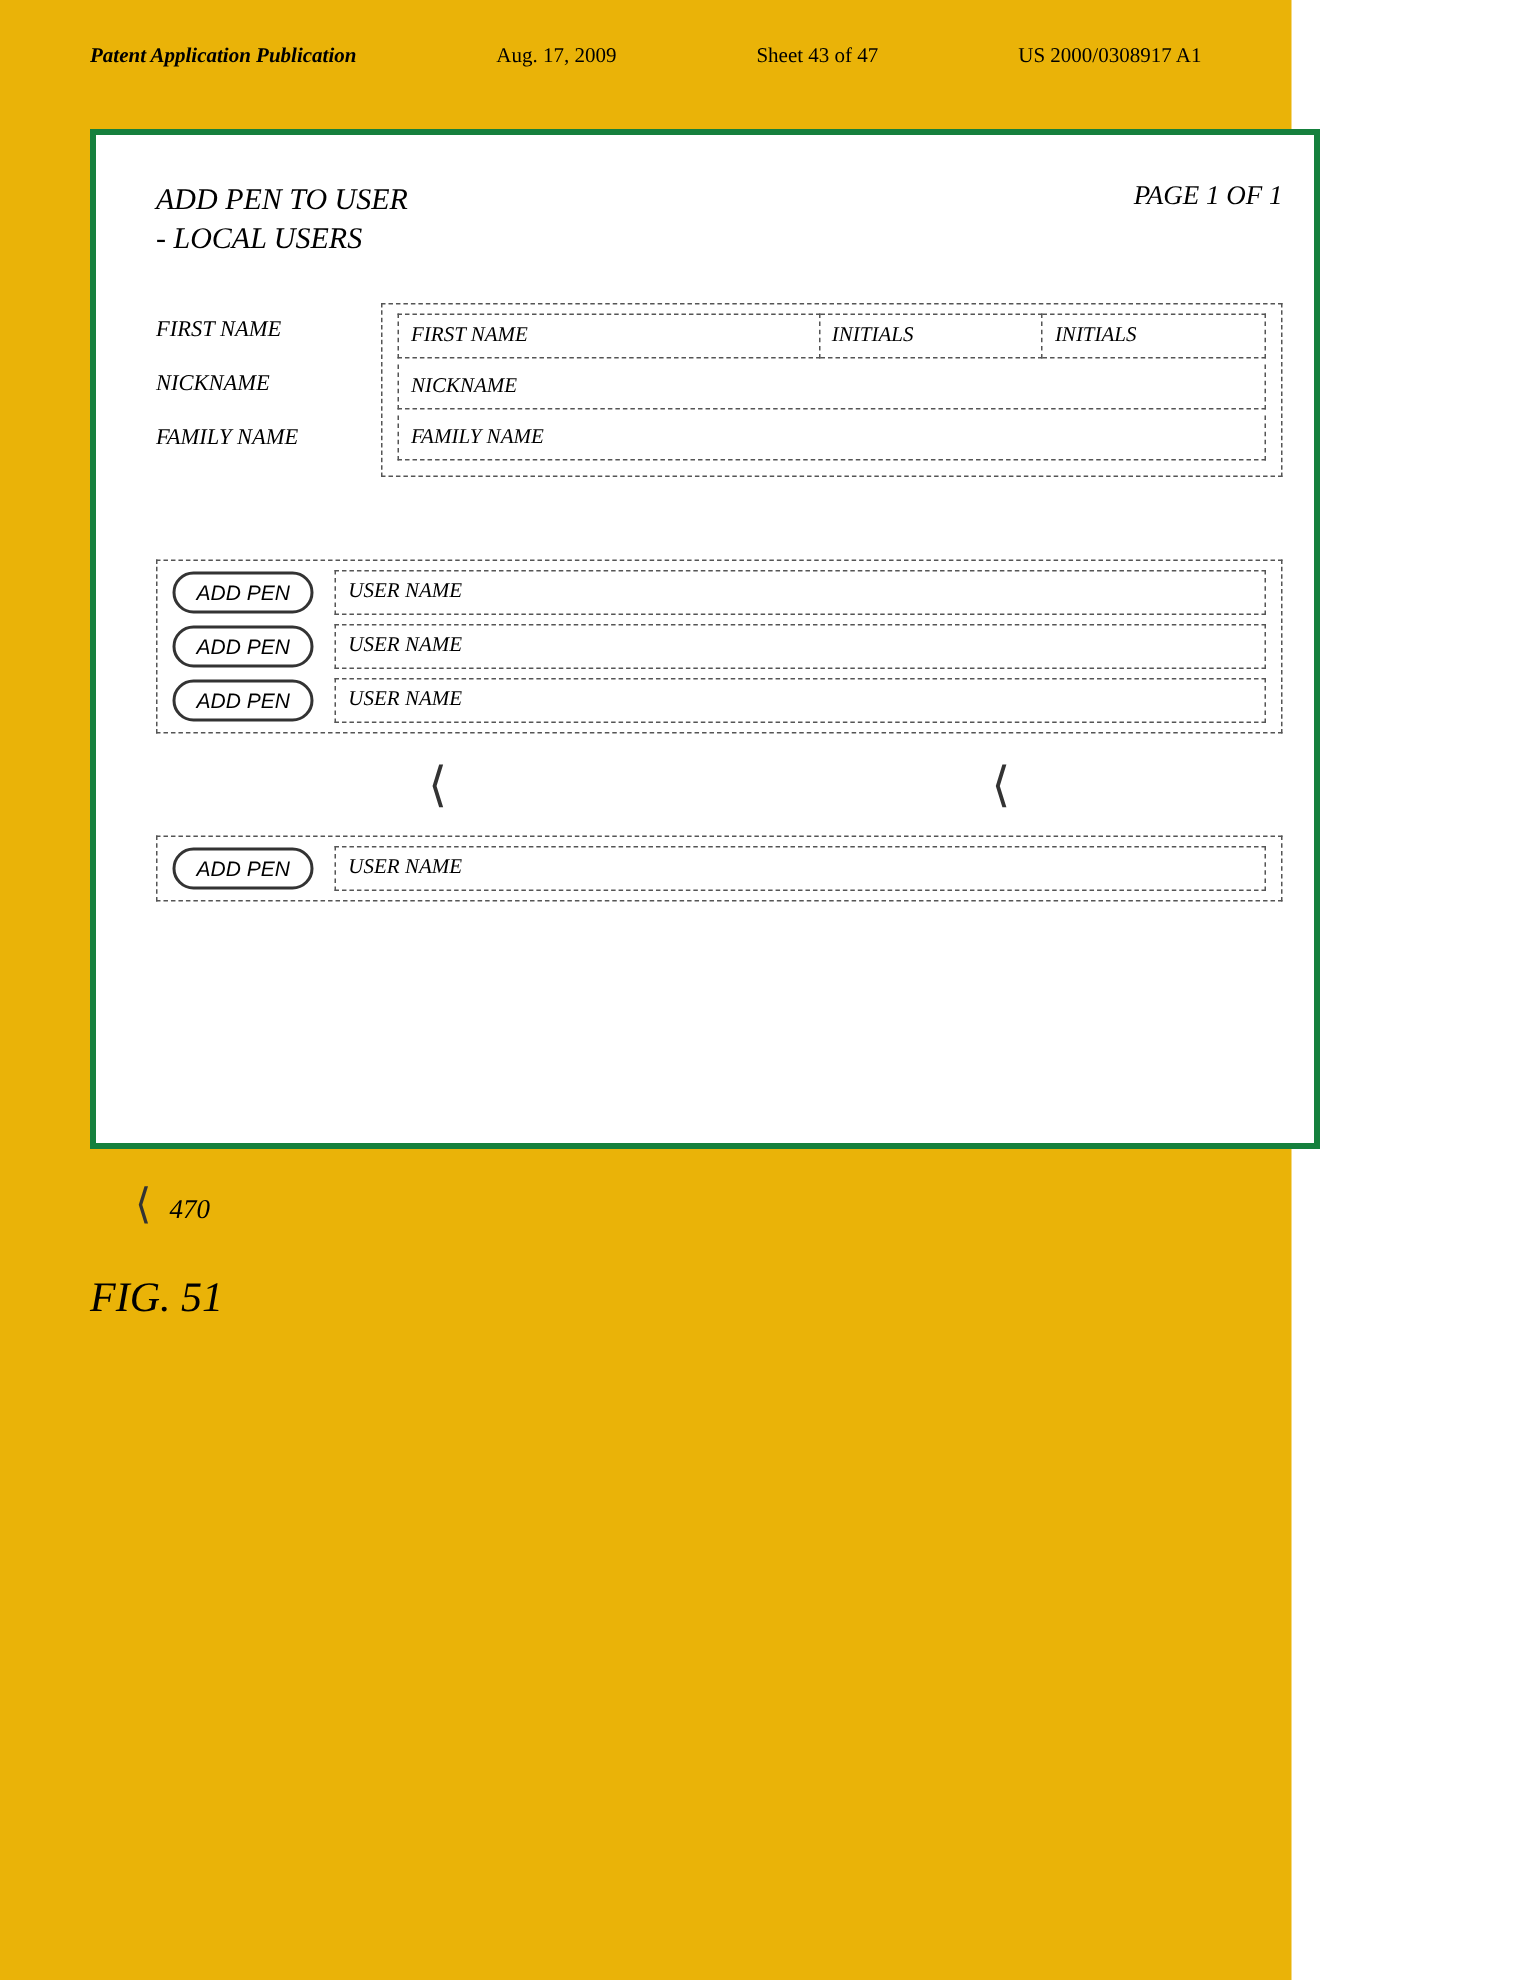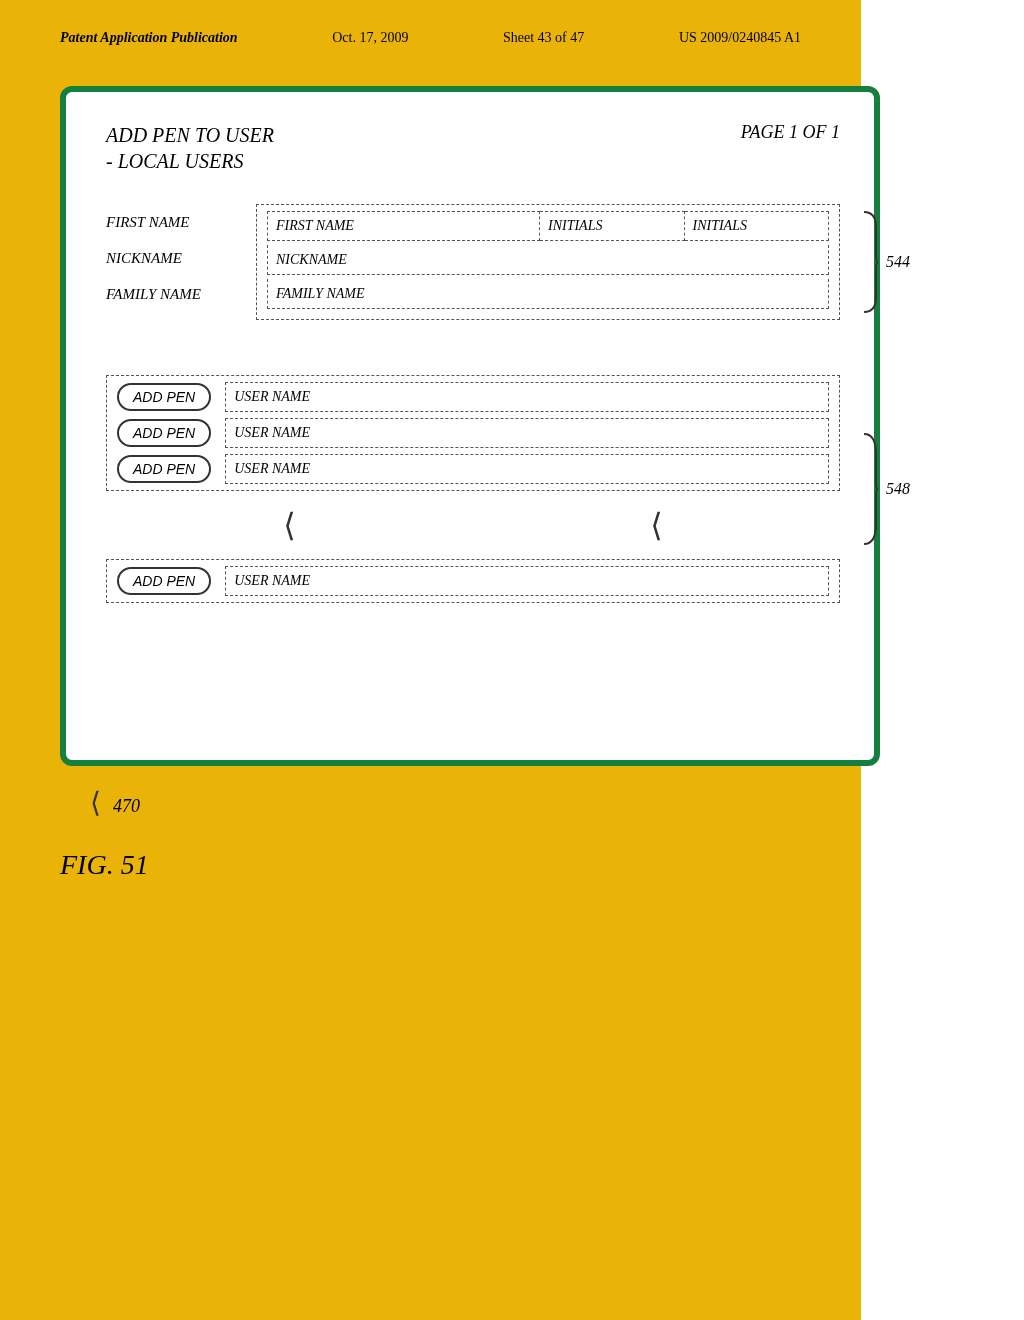--- a/index.html
+++ b/index.html
@@ -40,23 +40,23 @@
 
     
     .diagram-area {
       position: relative;
       margin: 0 auto;
       width: 820px;
     }
 
     
     .screen-box {
-      border: 6px solid #15803d;
-      border-radius: 12px;
-      padding: 30px 34px 40px 40px;
+      border: 4px solid #15803d;
+      border-radius: 0;
+      padding: 30px 21px 40px 40px;
       position: relative;
       min-height: 680px;
       background: #fff;
     }
 
     
     .screen-title-row {
       display: flex;
       justify-content: space-between;
       align-items: flex-start;
@@ -303,23 +303,23 @@
       height: 110px;
     }
   </style>
 </head>
 <body>
 
 <div class="page">
 
   <div class="header">
     <span class="header-left">Patent Application Publication</span>
-    <span class="header-center">Oct. 17, 2009</span>
+    <span class="header-center">Aug. 17, 2009</span>
     <span>Sheet 43 of 47</span>
-    <span class="header-right">US 2009/0240845 A1</span>
+    <span class="header-right">US 2000/0308917 A1</span>
   </div>
 
   <div class="diagram-area">
 
     <div class="screen-box">
 
       <div class="screen-title-row">
         <div class="screen-title">
           <div>ADD PEN TO USER</div>
           <div>- LOCAL USERS</div>
@@ -343,26 +343,20 @@
               <div class="input-box-initials">INITIALS</div>
               <div class="input-box-initials2">INITIALS</div>
             </div>
 
             <div class="nickname-row">NICKNAME</div>
 
             <div class="family-name-row">FAMILY NAME</div>
           </div>
         </div>
 
-        <div class="arrow-544">
-          <svg class="right-brace-svg-544" viewBox="0 0 20 110" fill="none" xmlns="http://www.w3.org/2000/svg">
-            <path d="M4,5 Q16,5 16,20 L16,48 Q16,55 18,55 Q16,55 16,62 L16,90 Q16,105 4,105" stroke="#333" stroke-width="2" fill="none"></path>
-          </svg>
-          <span style="font-style:italic;font-size:16px;">544</span>
-        </div>
       </div>
 
       <div class="section-divider"></div>
 
       <div class="user-section-wrapper">
         <div class="user-section">
 
           <div class="user-list-outer">
             <div class="user-row">
               <button class="add-pen-btn">ADD PEN</button>
@@ -384,26 +378,20 @@
           </div>
 
           <div class="last-user-row-container">
             <div class="user-row">
               <button class="add-pen-btn">ADD PEN</button>
               <div class="user-name-box">USER NAME</div>
             </div>
           </div>
         </div>
 
-        <div class="arrow-548">
-          <svg class="right-brace-svg" viewBox="0 0 20 120" fill="none" xmlns="http://www.w3.org/2000/svg">
-            <path d="M4,5 Q16,5 16,25 L16,55 Q16,60 18,60 Q16,60 16,65 L16,95 Q16,115 4,115" stroke="#333" stroke-width="2" fill="none"></path>
-          </svg>
-          <span style="font-style:italic;font-size:16px;">548</span>
-        </div>
       </div>
 
     </div>
 
     <div class="bottom-brace-area">
       <span class="brace-532">⟨</span>
       <span class="brace-label">470</span>
     </div>
 
   </div>

